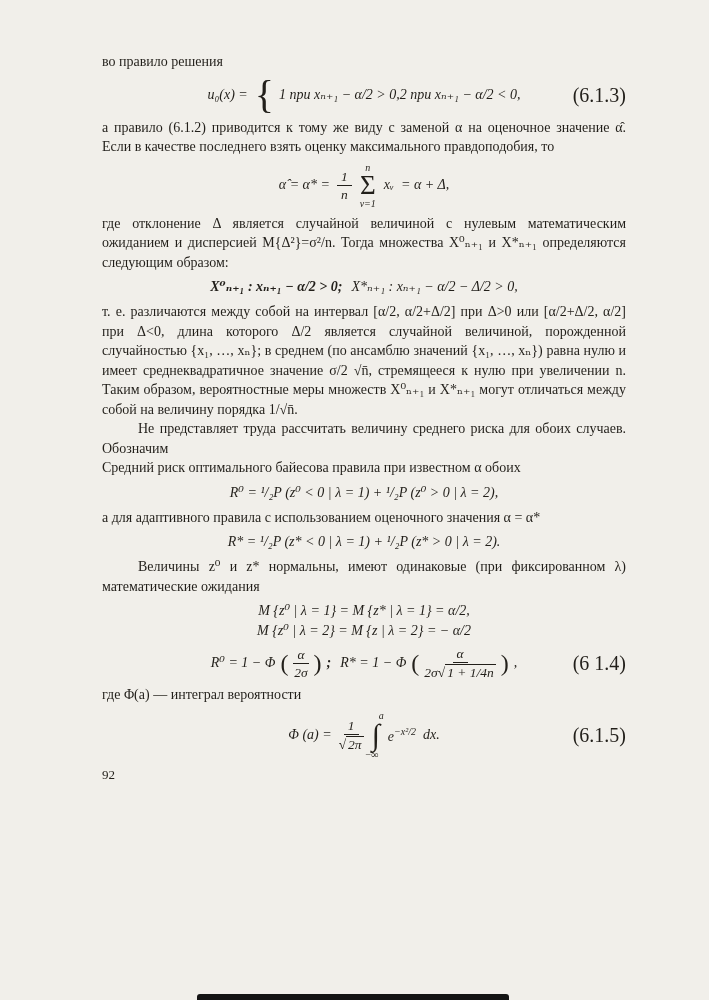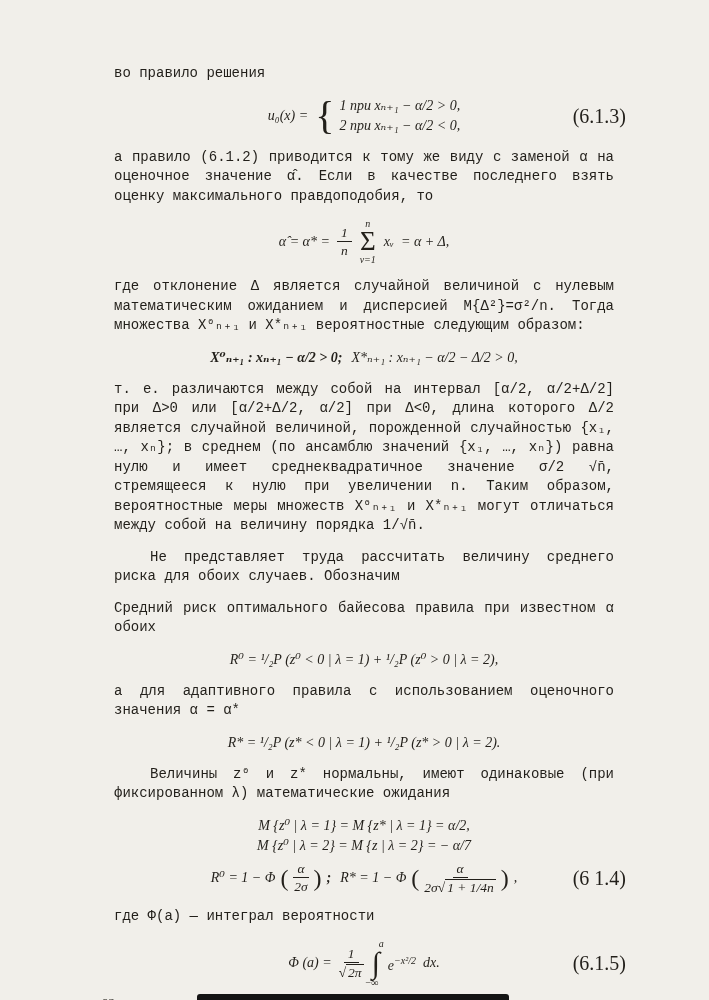--- a/index.html
+++ b/index.html
@@ -13,34 +13,34 @@
     overflow:hidden;
     margin:0 auto;
   }
   .content {
     position:absolute;
     left:102px; top:52px;
     width:524px;
     font-size:14px;
     line-height:19.5px;
   }
-  .para { margin:12px; text-align:justify;font-family:Liberation Mono, monospace; }
+  .para { margin:0; text-align:justify; }
   .ind { text-indent:36px; }
 
   .eq { position:relative; text-align:center; margin:5px 0; font-style:italic; font-size:14px; line-height:20px; }
   .eq-body { display:inline-flex; align-items:center; gap:7px; }
   .eq-num {
     position:absolute; right:0; top:50%;
     transform:translateY(-50%);
     font-style:normal; font-size:20px;
   }
   .eq-line { display:block; }
 
   .brace { font-size:40px; line-height:36px; font-style:normal; font-weight:400; margin-right:-2px; }
-  .cases { display:inline-flex; flex-direction:column; align-items:flex-end; }
+  .cases { display:inline-flex; flex-direction:row; align-items:flex-end; }
   .case-line { display:block; line-height:20px; text-align:left; }
 
   .frac { display:inline-flex; flex-direction:column; align-items:center; vertical-align:middle; font-size:13.5px; line-height:15px; }
   .fn { border-bottom:1px solid currentColor; padding:0 4px 1px; }
   .fd { padding-top:1px; display:inline-flex; align-items:baseline; }
 
   .rad { border-top:1px solid currentColor; padding:0 2px; }
   .rt { margin-right:0; }
 
   .bigop { display:inline-flex; flex-direction:column; align-items:center; line-height:1; margin:0 1px; }
@@ -98,21 +98,21 @@
         <span class="bigop">
           <span class="op-top">n</span>
           <span class="op-sign">Σ</span>
           <span class="op-bot">ν=1</span>
         </span>
         <span>xᵥ</span>
         <span>= α + Δ,</span>
       </span>
     </div>
 
-    <p class="para">где отклонение Δ является случайной величиной с нулевым математическим ожиданием и дисперсией M{Δ²}=σ²/n. Тогда множества X⁰ₙ₊₁ и X*ₙ₊₁ вероятностные следующим образом:</p>
+    <p class="para">где отклонение Δ является случайной величиной с нулевым математическим ожиданием и дисперсией M{Δ²}=σ²/n. Тогда множества X⁰ₙ₊₁ и X*ₙ₊₁ определяются следующим образом:</p>
 
     <div class="eq">
       <span class="eq-body">
         <span class="gap-right">X⁰ₙ₊₁ : xₙ₊₁ − α/2 &gt; 0;</span>
         <span>X*ₙ₊₁ : xₙ₊₁ − α/2 − Δ/2 &gt; 0,</span>
       </span>
     </div>
 
     <p class="para">т. е. различаются между собой на интервал [α/2, α/2+Δ/2] при Δ&gt;0 или [α/2+Δ/2, α/2] при Δ&lt;0, длина которого Δ/2 является случайной величиной, порожденной случайностью {x₁, …, xₙ}; в среднем (по ансамблю значений {x₁, …, xₙ}) равна нулю и имеет среднеквадратичное значение σ/2 √n̄, стремящееся к нулю при увеличении n. Таким образом, вероятностные меры множеств X⁰ₙ₊₁ и X*ₙ₊₁ могут отличаться между собой на величину порядка 1/√n̄.</p>
 
@@ -128,21 +128,21 @@
     <p class="para">а для адаптивного правила с использованием оценочного значения α = α*</p>
 
     <div class="eq">
       <span class="eq-line">R* = ¹/₂P (z* &lt; 0 | λ = 1) + ¹/₂P (z* &gt; 0 | λ = 2).</span>
     </div>
 
     <p class="para ind">Величины z⁰ и z* нормальны, имеют одинаковые (при фиксированном λ) математические ожидания</p>
 
     <div class="eq">
       <span class="eq-line">M {z⁰ | λ = 1} = M {z* | λ = 1} = α/2,</span>
-      <span class="eq-line">M {z⁰ | λ = 2} = M {z | λ = 2} = − α/7</span>
+      <span class="eq-line">M {z⁰ | λ = 2} = M {z | λ = 2} = − α/2</span>
     </div>
 
 
     <div class="eq">
       <span class="eq-body">
         <span>R⁰ = 1 − Φ</span>
         <span class="bigp">(</span>
         <span class="frac">
           <span class="fn">α</span>
           <span class="fd">2σ</span>

